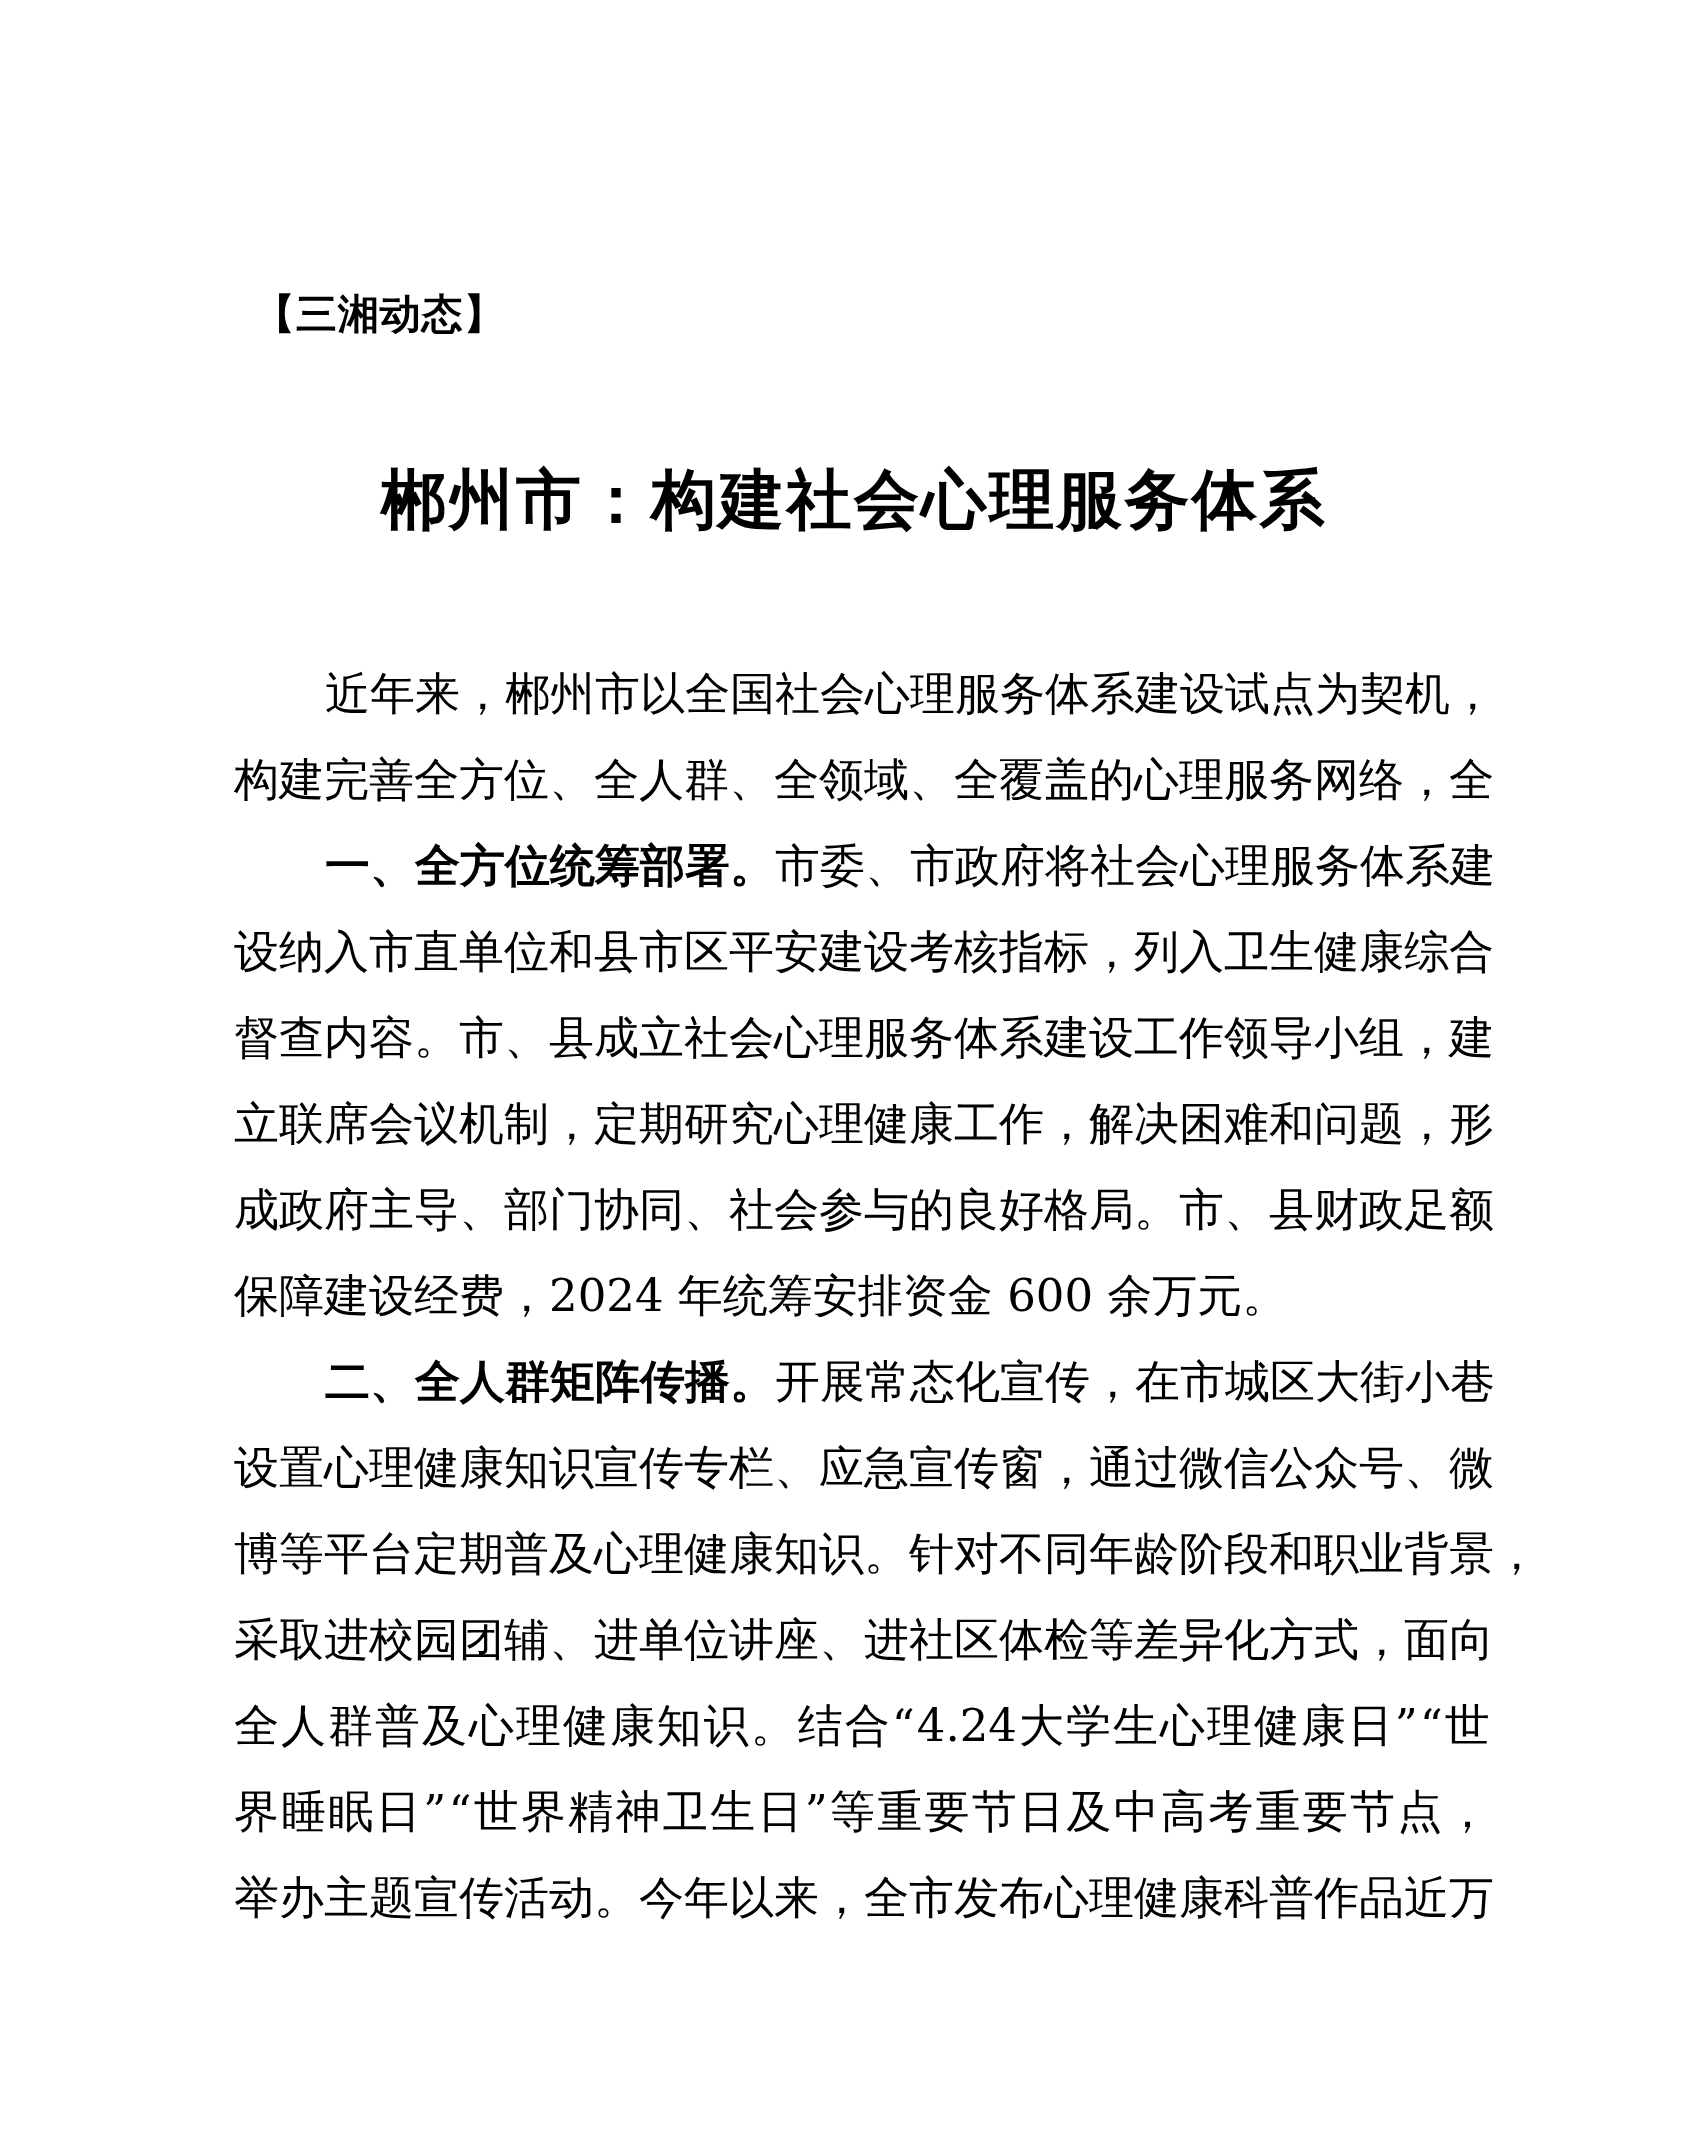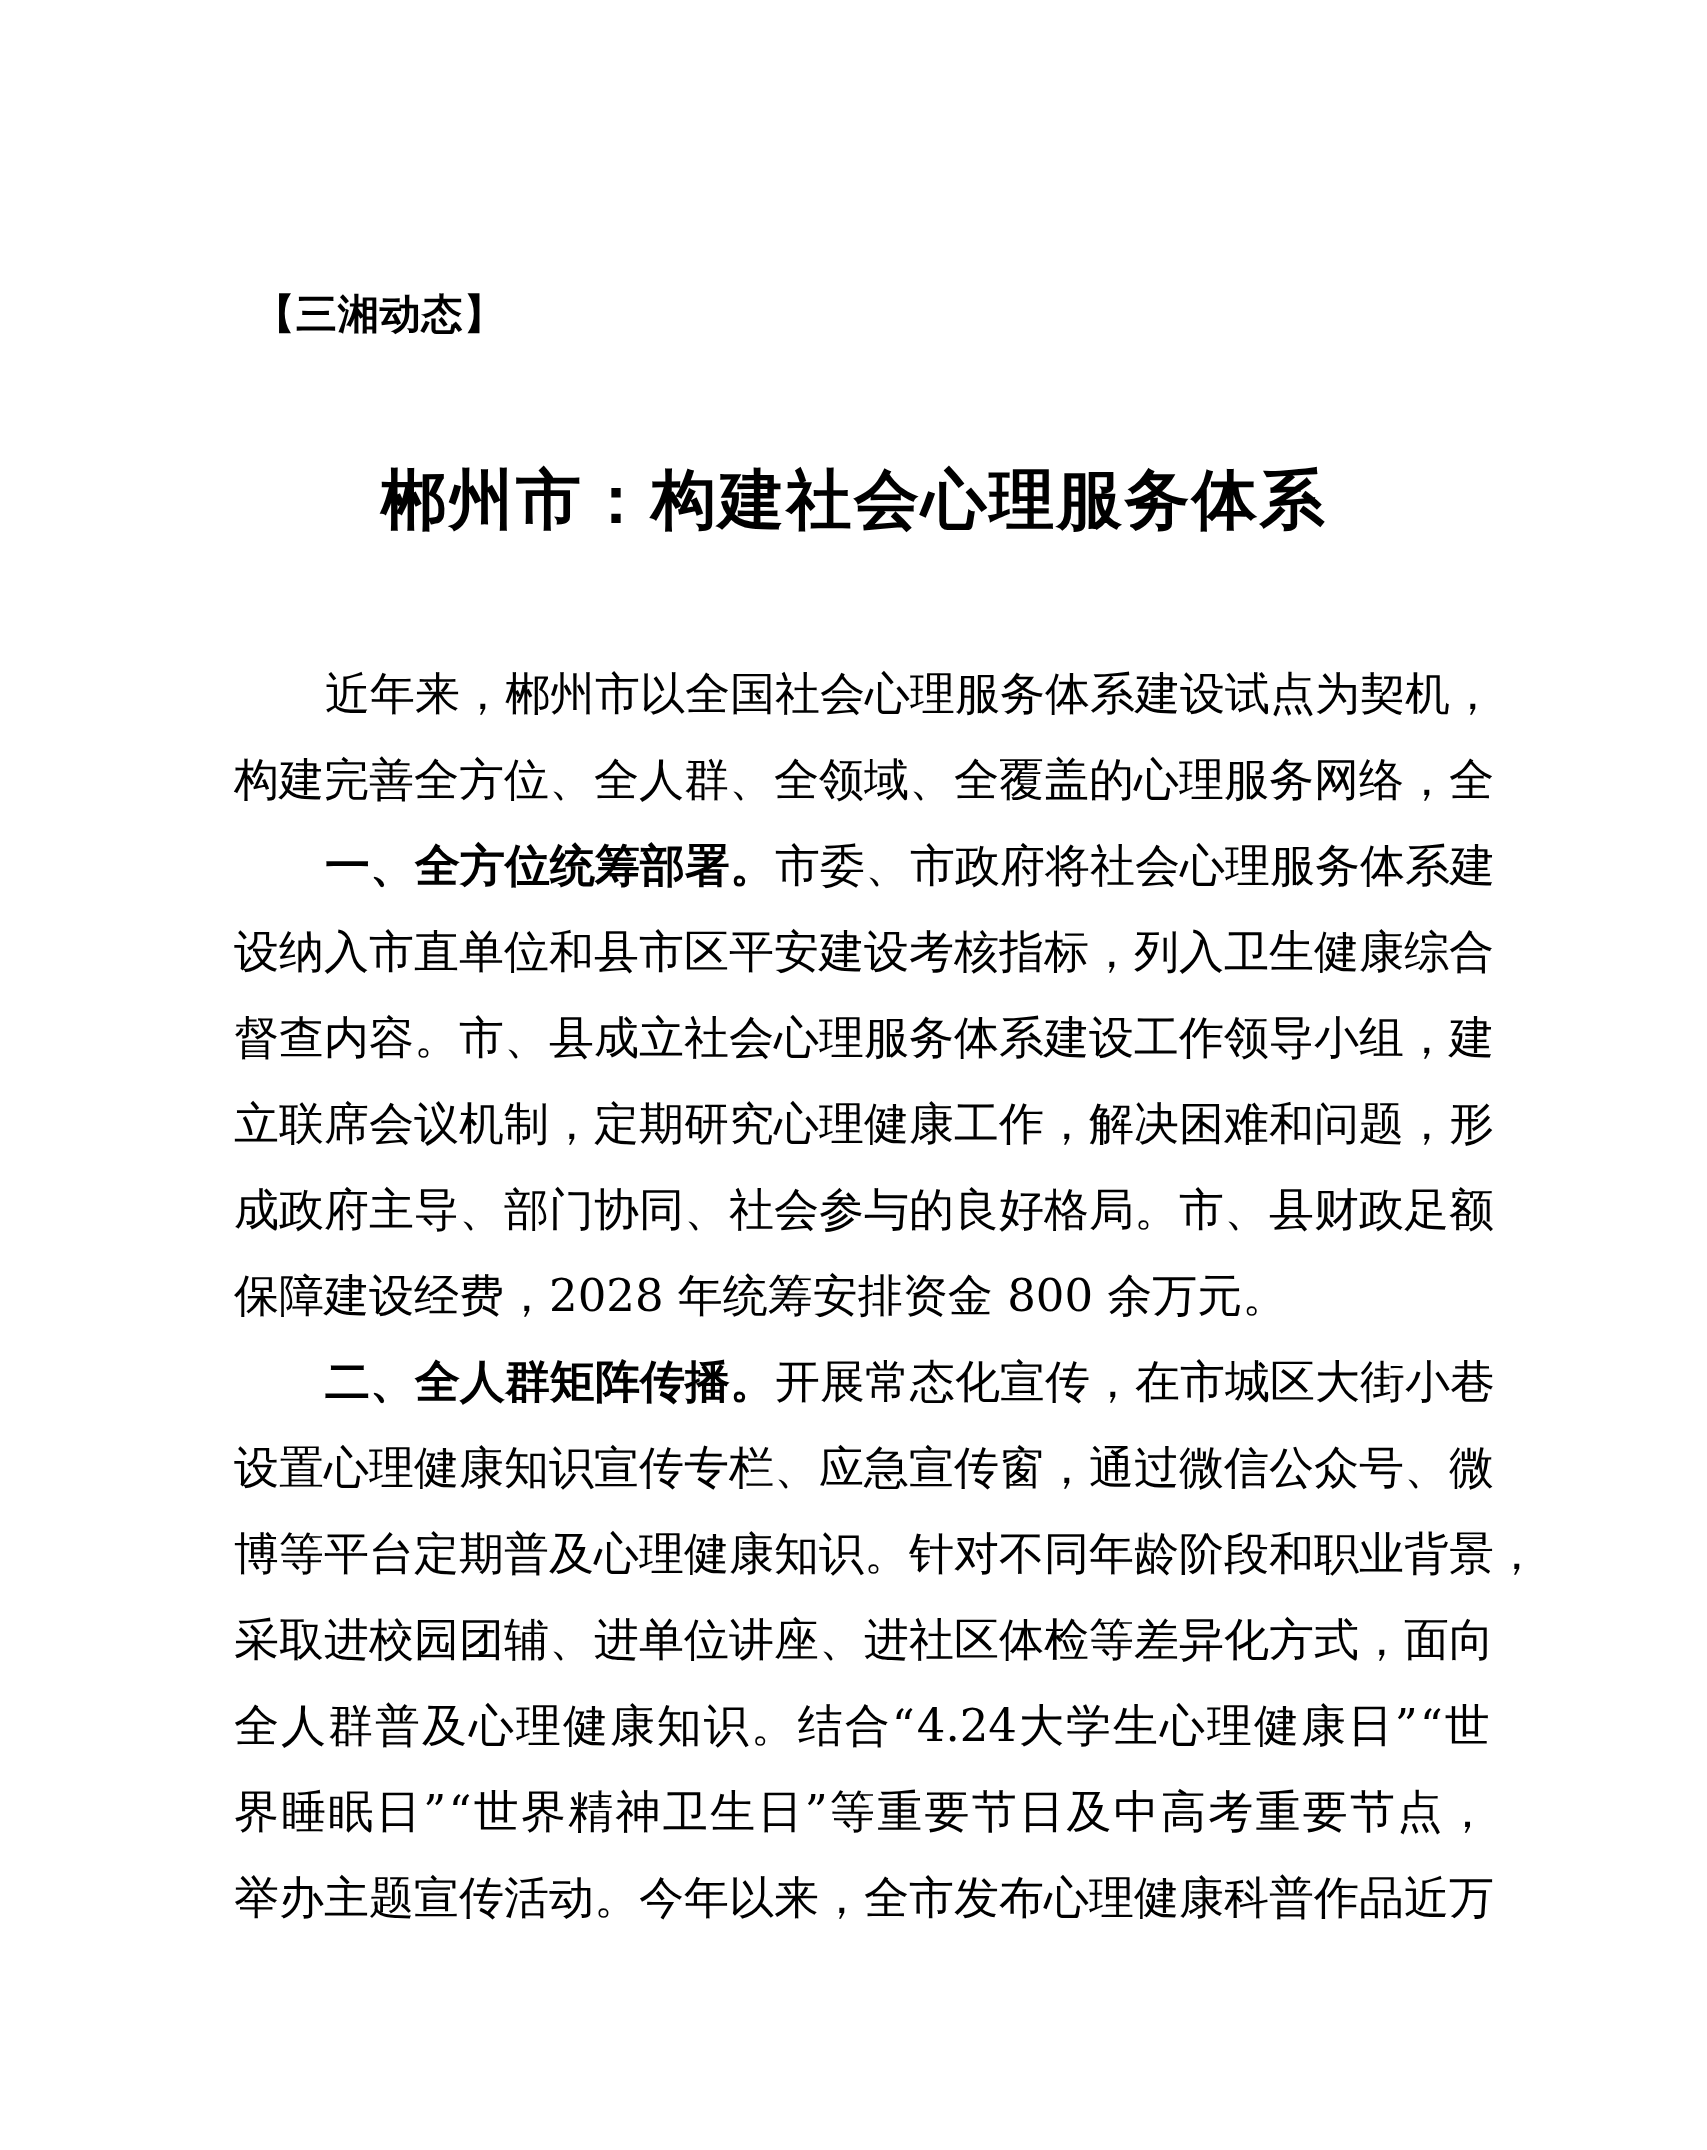--- a/index.html
+++ b/index.html
@@ -268,21 +268,21 @@
         <span>。</span>
         <span>市</span>
         <span>、</span>
         <span>县</span>
         <span>财</span>
         <span>政</span>
         <span>足</span>
         <span>额</span>
       </div>
       <div class="line left">
-        <span>保障建设经费，2028 年统筹安排资金 800 余万元。</span>
+        <span>保障建设经费，2024 年统筹安排资金 600 余万元。</span>
       </div>
       <div class="line justify indent">
         <span class="seg-bold">二</span>
         <span class="seg-bold">、</span>
         <span class="seg-bold">全</span>
         <span class="seg-bold">人</span>
         <span class="seg-bold">群</span>
         <span class="seg-bold">矩</span>
         <span class="seg-bold">阵</span>
         <span class="seg-bold">传</span>

